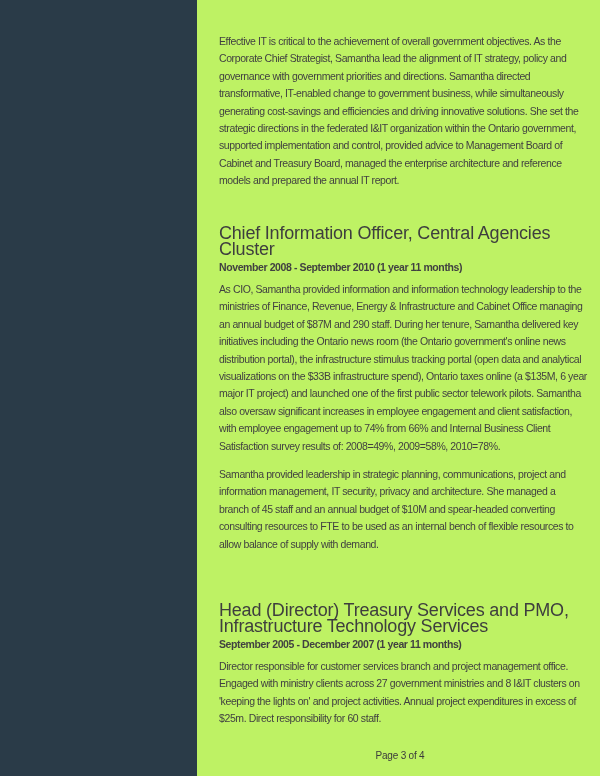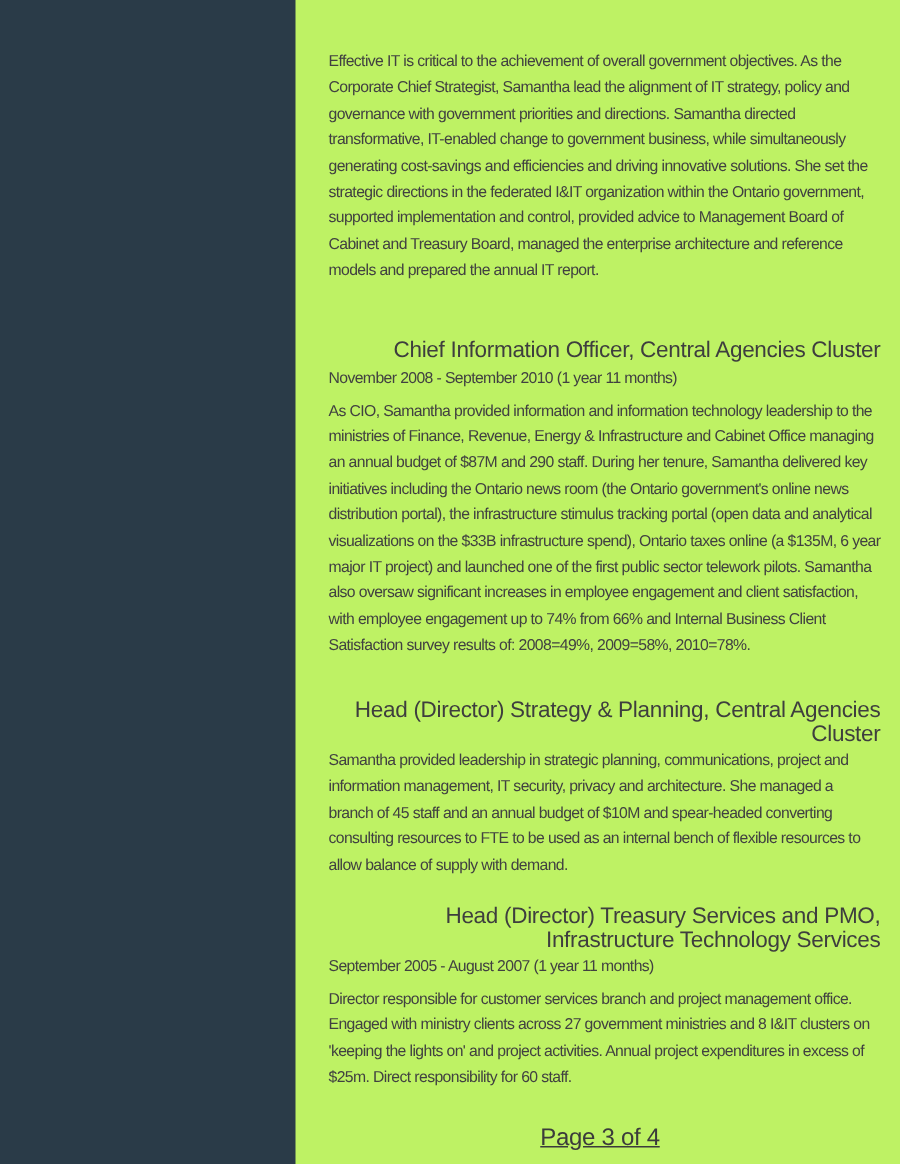--- a/index.html
+++ b/index.html
@@ -29,72 +29,70 @@
   }
   .body-text {
     font-size: 10.5px;
     line-height: 17.4px;
     letter-spacing: -0.4px;
     color: #414141;
     text-align: left;
   }
   .intro { top: 33px; }
   .job-title {
-    font-size: 15px;
+    font-size: 18px;
     line-height: 15.5px;
     letter-spacing: -0.2px;
     font-weight: 400;
     color: #3e3e3e;
     margin: 0 0 2px 0;
-    text-align: right;
   }
   .job-dates {
     font-size: 10.5px;
     line-height: 17px;
     letter-spacing: -0.4px;
     color: #414141;
     margin: 0 0 5px 0;
+    font-weight: bold;
   }
   .job-1 { top: 226px; }
   .job-2 { top: 466px; }
   .job-3 { top: 603px; }
   .page-footer {
     position: absolute;
     left: 219px; top: 750px;
     width: 362px;
     text-align: center;
-    font-size: 16px;
+    font-size: 10px;
     letter-spacing: -0.2px;
     color: #3b3b3b;
-    text-decoration: underline;
   }
 </style>
 </head>
 <body>
 
 <div class="page">
 
   <aside class="sidebar"></aside>
 
   <p class="block body-text intro">Effective IT is critical to the achievement of overall government objectives. As the Corporate Chief Strategist, Samantha lead the alignment of IT strategy, policy and governance with government priorities and directions. Samantha directed transformative, IT-enabled change to government business, while simultaneously generating cost-savings and efficiencies and driving innovative solutions. She set the strategic directions in the federated I&amp;IT organization within the Ontario government, supported implementation and control, provided advice to Management Board of Cabinet and Treasury Board, managed the enterprise architecture and reference models and prepared the annual IT report.</p>
 
   <section class="block job-1">
     <h2 class="job-title">Chief Information Officer, Central Agencies Cluster</h2>
     <div class="job-dates">November 2008 - September 2010 (1 year 11 months)</div>
     <p class="body-text">As CIO, Samantha provided information and information technology leadership to the ministries of Finance, Revenue, Energy &amp; Infrastructure and Cabinet Office managing an annual budget of $87M and 290 staff. During her tenure, Samantha delivered key initiatives including the Ontario news room (the Ontario government's online news distribution portal), the infrastructure stimulus tracking portal (open data and analytical visualizations on the $33B infrastructure spend), Ontario taxes online (a $135M, 6 year major IT project) and launched one of the first public sector telework pilots. Samantha also oversaw significant increases in employee engagement and client satisfaction, with employee engagement up to 74% from 66% and Internal Business Client Satisfaction survey results of: 2008=49%, 2009=58%, 2010=78%.</p>
   </section>
 
   <section class="block job-2">
-    <h2 class="job-title">Head (Director) Strategy &amp; Planning, Central Agencies Cluster</h2>
     <p class="body-text">Samantha provided leadership in strategic planning, communications, project and information management, IT security, privacy and architecture. She managed a branch of 45 staff and an annual budget of $10M and spear-headed converting consulting resources to FTE to be used as an internal bench of flexible resources to allow balance of supply with demand.</p>
   </section>
 
   <section class="block job-3">
     <h2 class="job-title">Head (Director) Treasury Services and PMO, Infrastructure Technology Services</h2>
-    <div class="job-dates">September 2005 - August 2007 (1 year 11 months)</div>
+    <div class="job-dates">September 2005 - December 2007 (1 year 11 months)</div>
     <p class="body-text">Director responsible for customer services branch and project management office. Engaged with ministry clients across 27 government ministries and 8 I&amp;IT clusters on 'keeping the lights on' and project activities. Annual project expenditures in excess of $25m. Direct responsibility for 60 staff.</p>
   </section>
 
   <footer class="page-footer">
     <span>Page 3 of 4</span>
   </footer>
 
 </div>
 
 </body></html>

